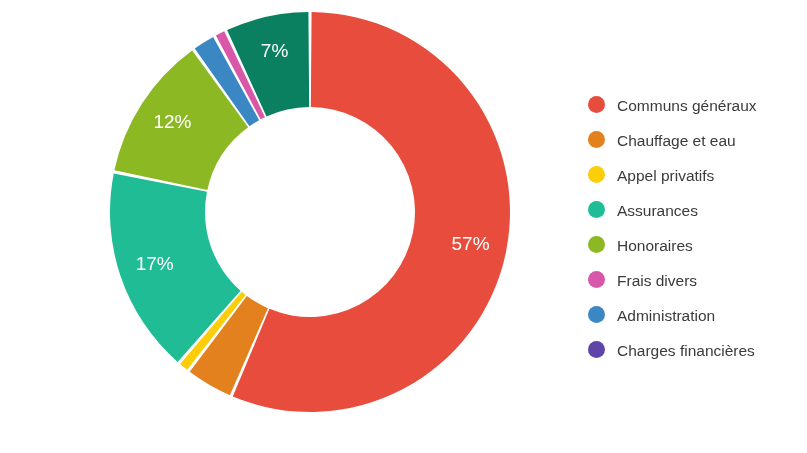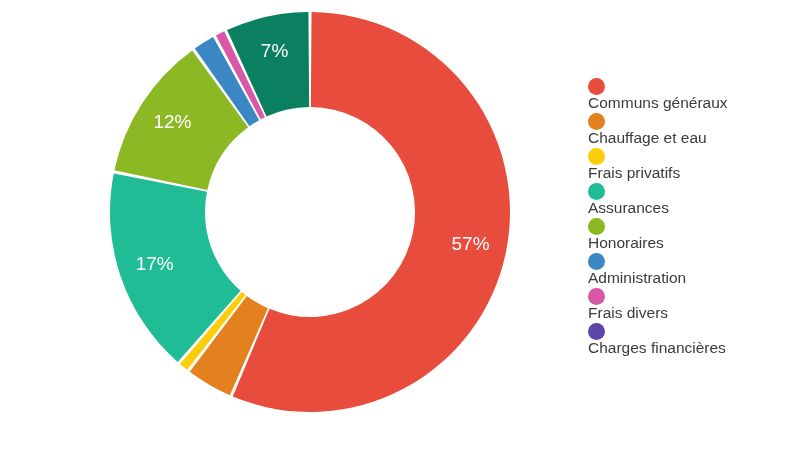--- a/index.html
+++ b/index.html
@@ -38,23 +38,22 @@
     pointer-events: none;
   }
   #legend {
     position: absolute;
     left: 588px;
     top: 78px;
     width: 215px;
   }
   .legend-item {
     display: flex;
-    align-items: flex-start;
+    align-items: flex-end;
     height: 35px;
-    flex-direction: column;
   }
   .legend-swatch {
     width: 17px;
     height: 17px;
     border-radius: 50%;
     flex: 0 0 auto;
     margin-right: 12px;
   }
   .legend-label {
     font-family: "Liberation Sans", sans-serif;
@@ -94,37 +93,37 @@
       <div class="legend-item">
         <span class="legend-swatch" style="background: rgb(232, 76, 61);"></span>
         <span class="legend-label">Communs généraux</span>
       </div>
       <div class="legend-item">
         <span class="legend-swatch" style="background: rgb(227, 129, 31);"></span>
         <span class="legend-label">Chauffage et eau</span>
       </div>
       <div class="legend-item">
         <span class="legend-swatch" style="background: rgb(252, 206, 9);"></span>
-        <span class="legend-label">Frais privatifs</span>
+        <span class="legend-label">Appel privatifs</span>
       </div>
       <div class="legend-item">
         <span class="legend-swatch" style="background: rgb(31, 188, 150);"></span>
         <span class="legend-label">Assurances</span>
       </div>
       <div class="legend-item">
         <span class="legend-swatch" style="background: rgb(140, 184, 36);"></span>
         <span class="legend-label">Honoraires</span>
       </div>
       <div class="legend-item">
+        <span class="legend-swatch" style="background: rgb(216, 87, 168);"></span>
+        <span class="legend-label">Frais divers</span>
+      </div>
+      <div class="legend-item">
         <span class="legend-swatch" style="background: rgb(59, 135, 196);"></span>
         <span class="legend-label">Administration</span>
-      </div>
-      <div class="legend-item">
-        <span class="legend-swatch" style="background: rgb(216, 87, 168);"></span>
-        <span class="legend-label">Frais divers</span>
       </div>
       <div class="legend-item">
         <span class="legend-swatch" style="background: rgb(94, 69, 168);"></span>
         <span class="legend-label">Charges financières</span>
       </div>
     </div>
 
 </div>
 
 </body></html>

